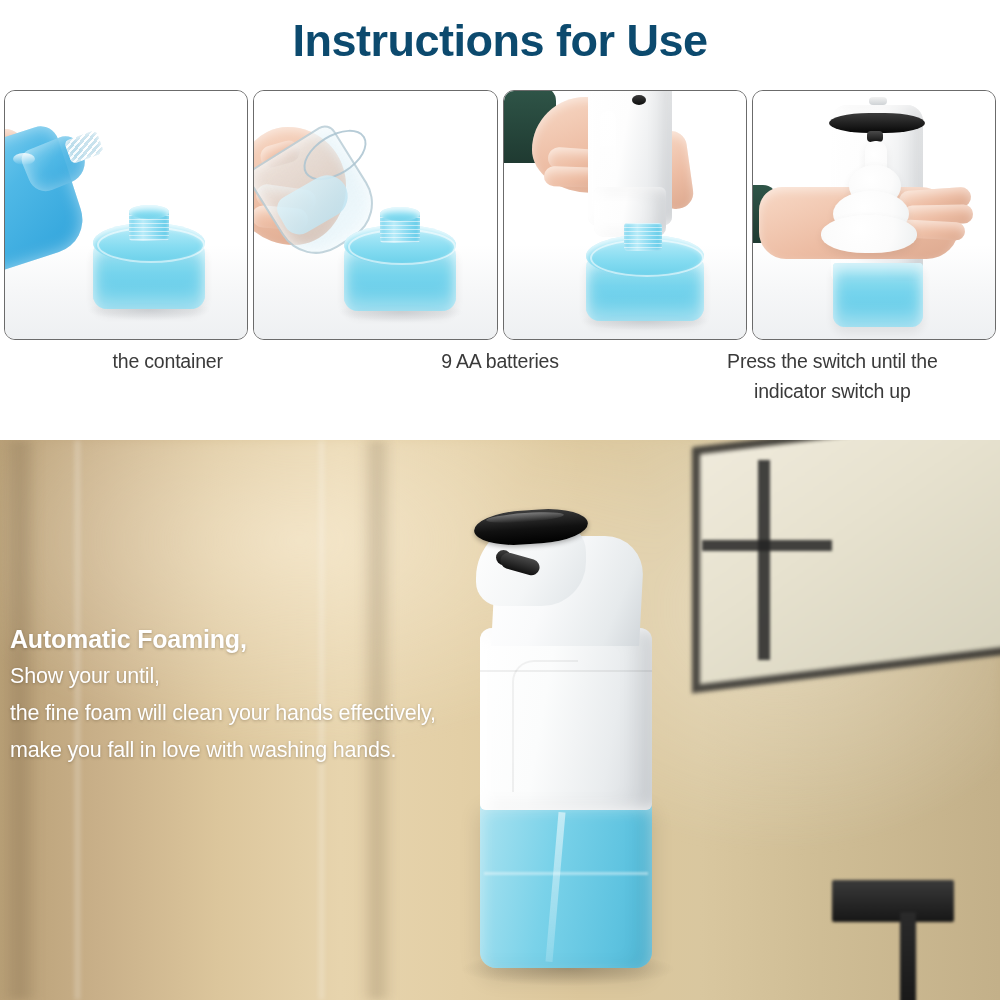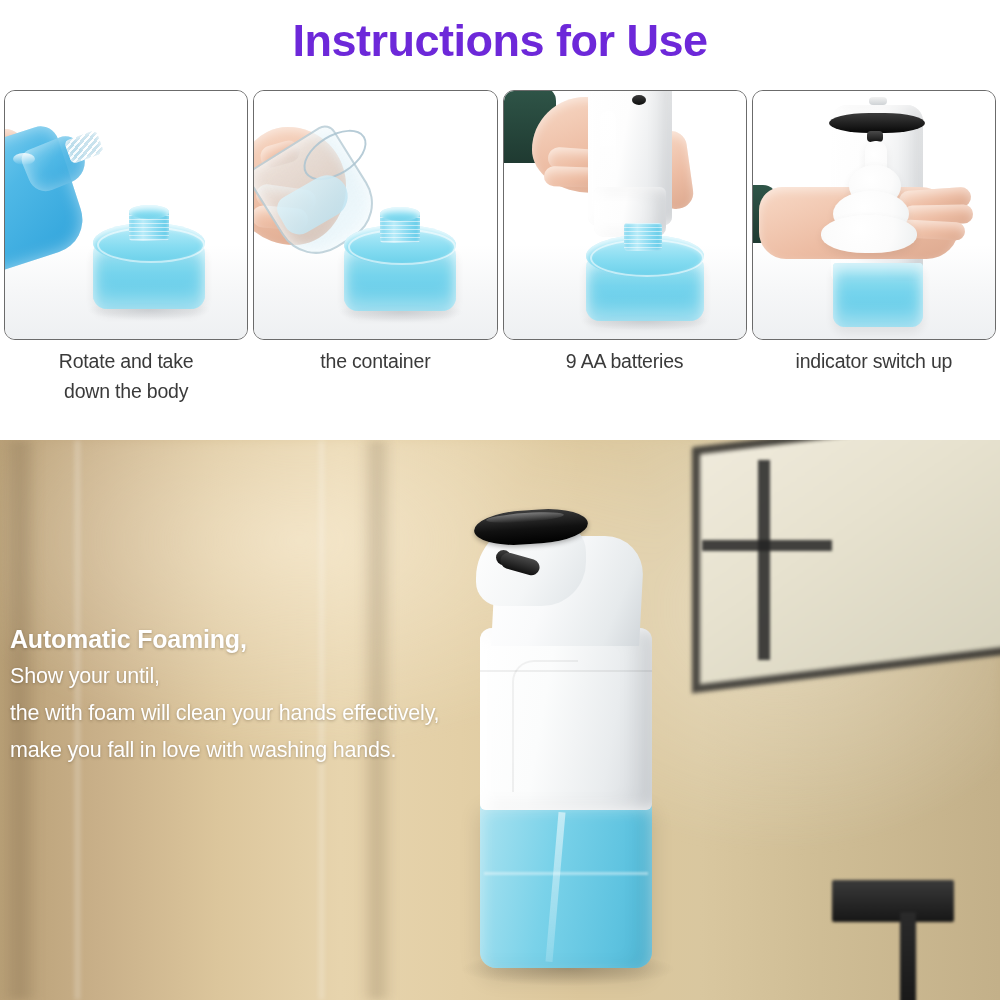--- a/index.html
+++ b/index.html
@@ -26,21 +26,21 @@
   }
 
   .page-title {
     position: absolute;
     left: 0; top: 16px;
     width: 1000px;
     text-align: center;
     font-size: 45px;
     font-weight: bold;
     letter-spacing: -0.5px;
-    color: #6d28d9;
+    color: #0c4a6e;
     line-height: 1.1;
   }
 
   
   .panels {
     position: absolute;
     left: 4px;
     top: 90px;
     width: 992px;
     height: 248px;
@@ -455,30 +455,27 @@
         <div class="foam" style="left:96px;top:74px;width:52px;height:42px;"></div>
         <div class="foam" style="left:80px;top:100px;width:76px;height:46px;"></div>
         <div class="foam" style="left:68px;top:124px;width:96px;height:38px;border-radius:50% 50% 46% 46%;"></div>
       </div>
     </div>
 
   </div>
 
   <div class="captions">
     <div class="caption">
-      <div>Rotate and take</div>
-      <div>down the body</div>
-    </div>
-    <div class="caption">
       <div>the container</div>
     </div>
     <div class="caption">
       <div>9 AA batteries</div>
     </div>
     <div class="caption">
+      <div>Press the switch until the</div>
       <div>indicator switch up</div>
     </div>
   </div>
 
 </div>
 
 <div class="photo">
 
   <div class="bg-wall"></div>
   <div class="bg-wall-soft"></div>
@@ -505,17 +502,17 @@
     <div class="hero-spout"></div>
     <div class="hero-sensor-top"></div>
     <div class="hero-sensor-gloss"></div>
     <div class="hero-nozzle-dot"></div>
     <div class="hero-nozzle"></div>
   </div>
 
   <div class="copy">
     <div class="copy-line copy-strong">Automatic Foaming,</div>
     <div class="copy-line copy-light">Show your until,</div>
-    <div class="copy-line copy-light">the with foam will clean your hands effectively,</div>
+    <div class="copy-line copy-light">the fine foam will clean your hands effectively,</div>
     <div class="copy-line copy-light">make you fall in love with washing hands.</div>
   </div>
 
 </div>
 
 </body></html>

